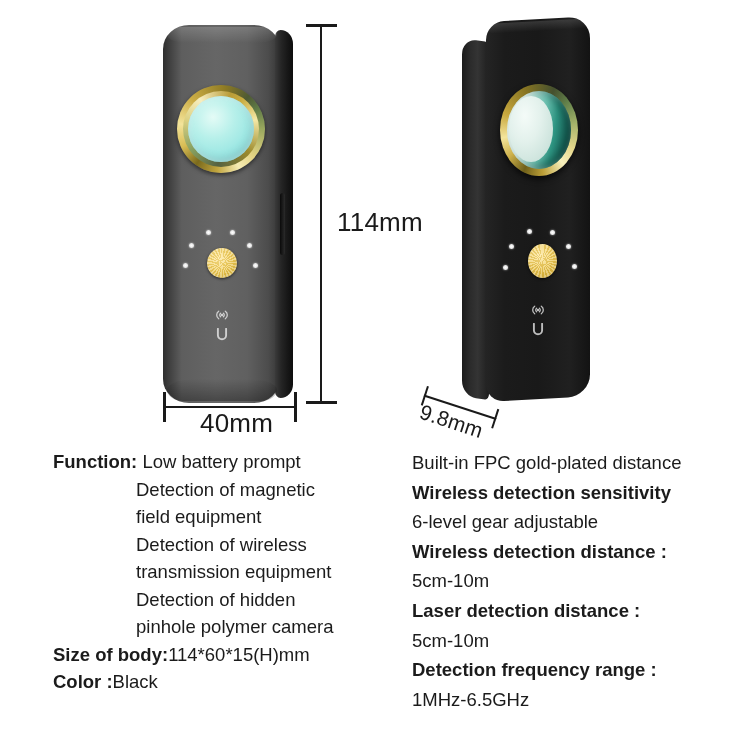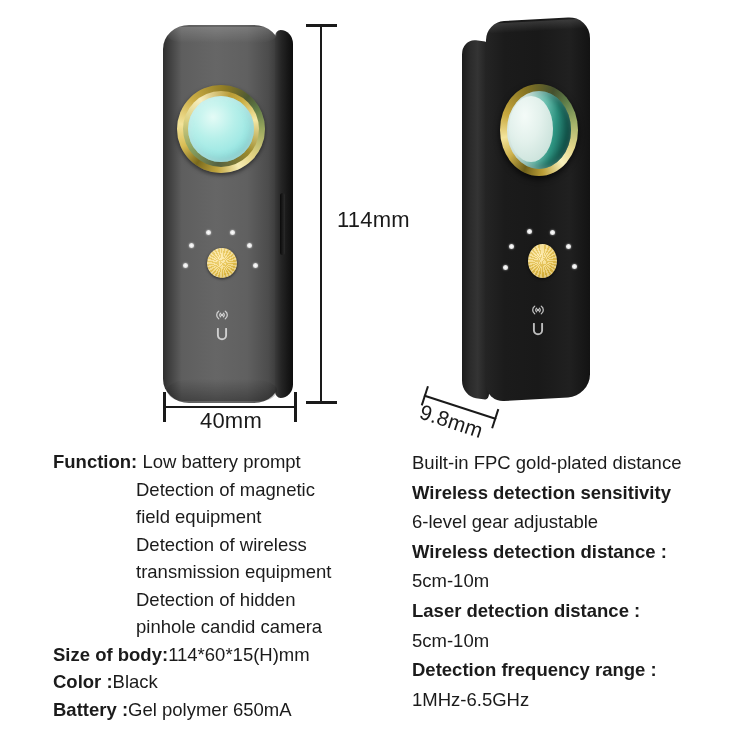--- a/index.html
+++ b/index.html
@@ -121,21 +121,21 @@
     background:
       repeating-conic-gradient(from 0deg, rgba(255,255,255,.28) 0deg 7deg, rgba(170,130,18,.20) 7deg 14deg),
       radial-gradient(circle at 40% 34%,#ffe89a 0%,#efcd60 45%,#d7b13a 75%,#a4801d 100%);
     box-shadow:0 1px 3px rgba(0,0,0,.7), inset 0 0 3px rgba(255,255,255,.45);
   }
   #dev-right .icons{position:absolute;left:24px;top:282px;width:104px;height:46px;}
 
   
   .dimline{position:absolute;background:#1a1a1a;}
   .dim-label{
-    position:absolute;color:#1a1a1a;font-size:22px;letter-spacing:.2px;white-space:nowrap;
+    position:absolute;color:#1a1a1a;font-size:26px;letter-spacing:.2px;white-space:nowrap;
   }
   #dim-114 .vline{left:14px;top:0;width:2.4px;height:380px;}
   #dim-114 .cap-t{left:0;top:0;width:31px;height:2.6px;}
   #dim-114 .cap-b{left:0;top:377px;width:31px;height:2.6px;}
 
   #dim-40 .hline{left:0;top:14px;width:134px;height:2.4px;}
   #dim-40 .cap-l{left:0;top:0;width:2.6px;height:30px;}
   #dim-40 .cap-r{left:131px;top:0;width:2.6px;height:30px;}
 
   #dim-98 .hline{left:0;top:9px;width:76px;height:2.2px;}
@@ -264,30 +264,27 @@
   <div class="spec-col" id="col-left">
     <div class="srow">
       <span class="lbl">Function:</span>
       <span>Low battery prompt</span>
     </div>
     <div class="srow cont">Detection of magnetic</div>
     <div class="srow cont">field equipment</div>
     <div class="srow cont">Detection of wireless</div>
     <div class="srow cont">transmission equipment</div>
     <div class="srow cont">Detection of hidden</div>
-    <div class="srow cont">pinhole candid camera</div>
+    <div class="srow cont">pinhole polymer camera</div>
 
     <div class="srow">
       <span class="lbl">Size of body:</span><span>114*60*15(H)mm</span>
     </div>
     <div class="srow">
       <span class="lbl">Color :</span><span>Black</span>
-    </div>
-    <div class="srow">
-      <span class="lbl">Battery :</span><span>Gel polymer 650mA</span>
     </div>
   </div>
 
   <div class="spec-col" id="col-right">
     <div class="srow val">Built-in FPC gold-plated distance</div>
     <div class="srow bold">Wireless detection sensitivity</div>
     <div class="srow val">6-level gear adjustable</div>
     <div class="srow bold">Wireless detection distance :</div>
     <div class="srow val">5cm-10m</div>
     <div class="srow bold">Laser detection distance :</div>

